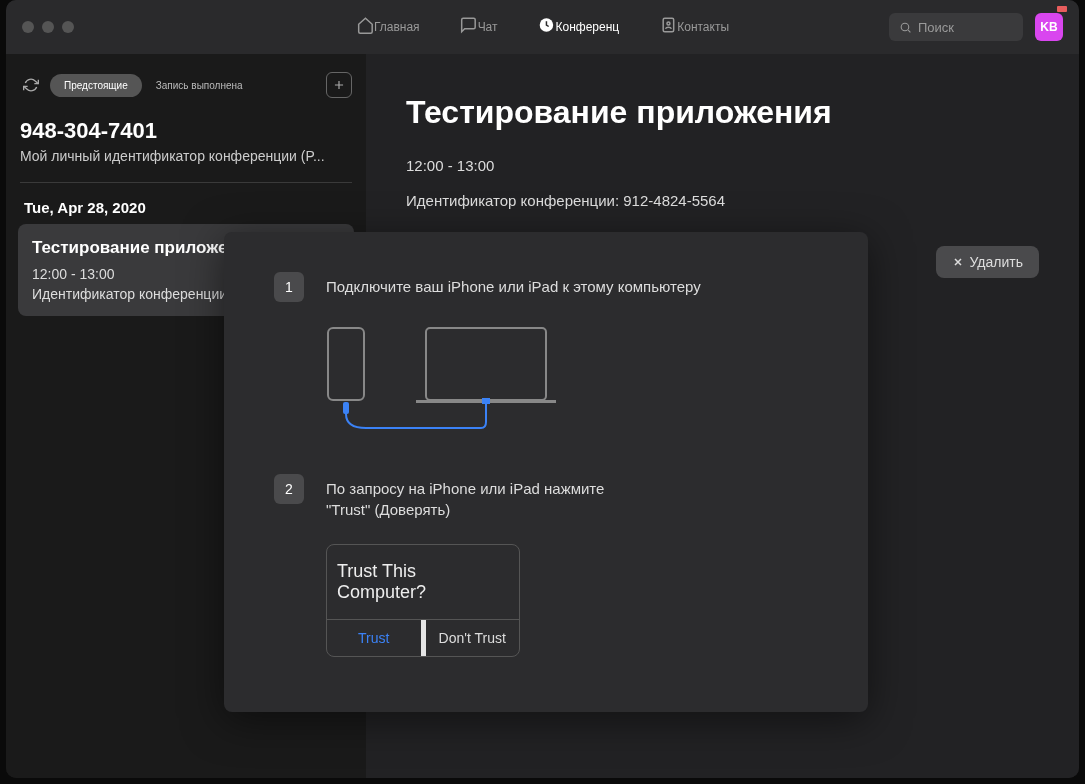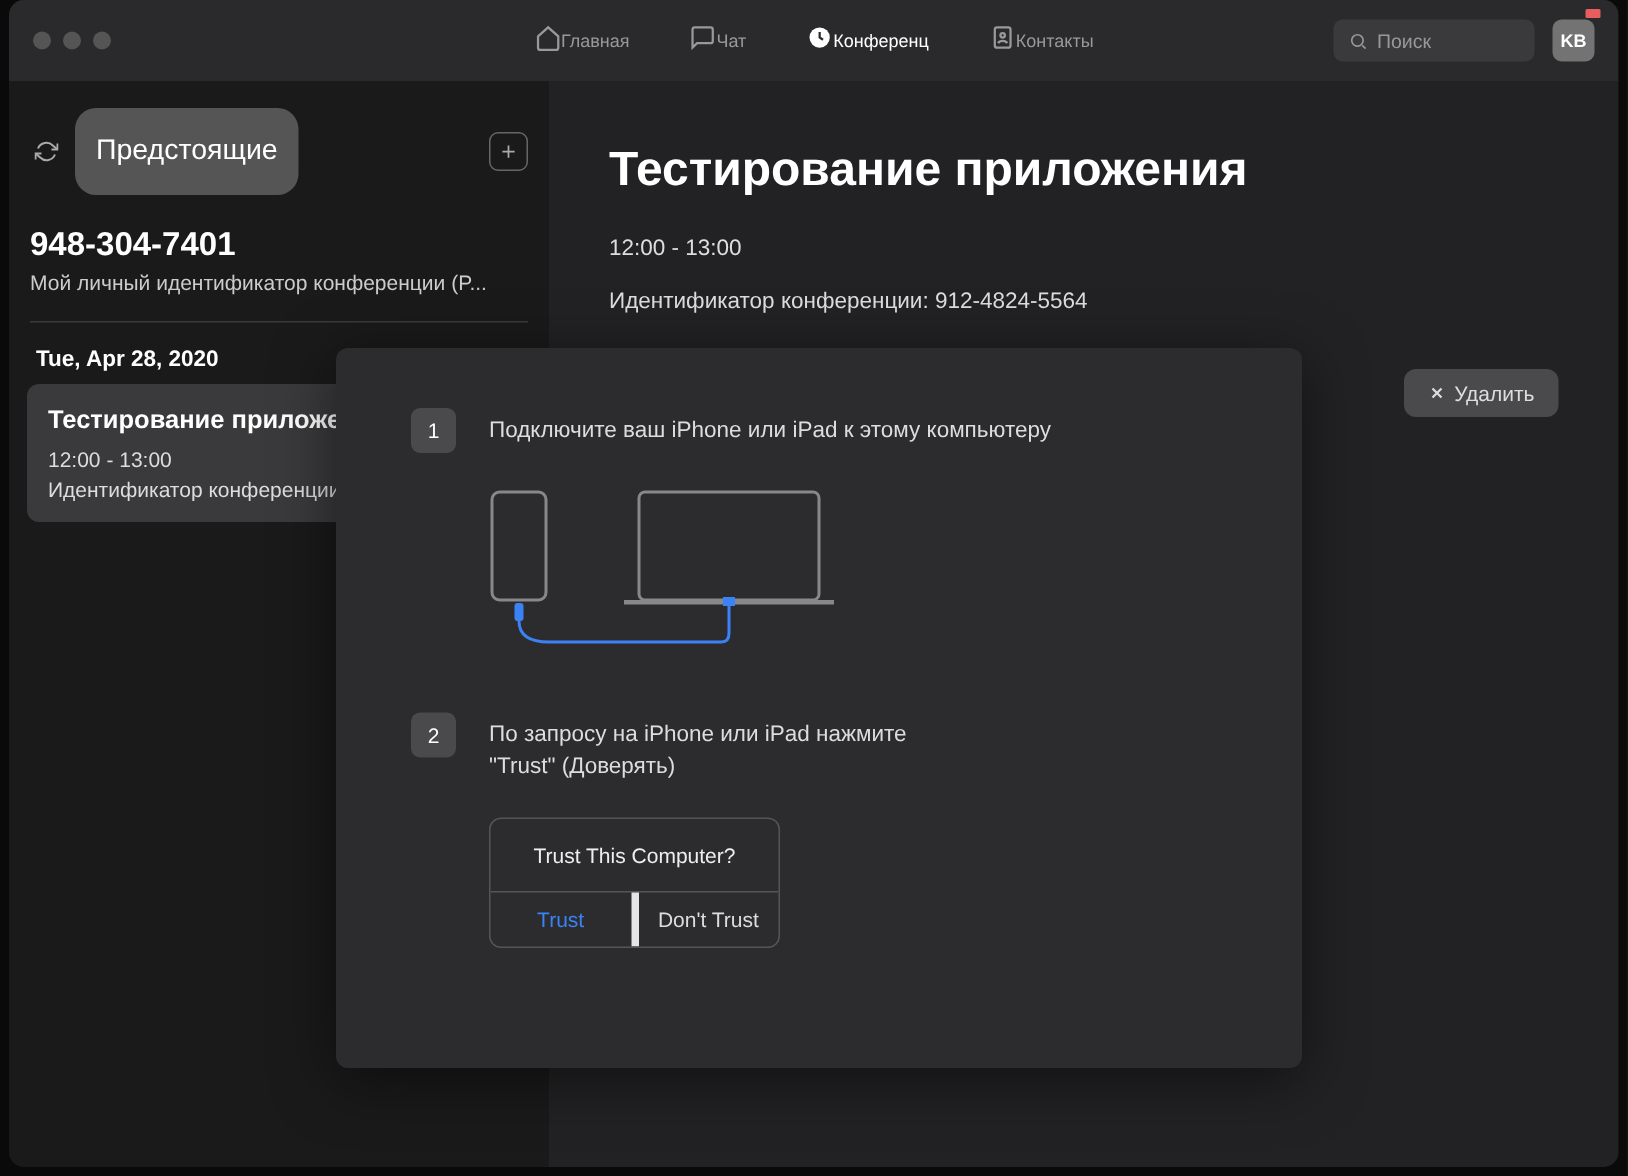--- a/index.html
+++ b/index.html
@@ -7,28 +7,28 @@
 .window { position: absolute; left: 6px; top: 0; width: 1073px; height: 778px; background: #1a1a1a; border-radius: 10px; overflow: hidden; }
 .titlebar { height: 54px; background: #2a2a2c; display: flex; align-items: center; position: relative; }
 .traffic { display: flex; gap: 8px; margin-left: 16px; }
 .traffic span { width: 12px; height: 12px; border-radius: 50%; background: #555; }
 .nav-tabs { position: absolute; left: 50%; transform: translateX(-50%); display: flex; gap: 40px; }
 .nav-tab { display: flex; flex-direction: row; align-items: center; color: #999; cursor: pointer; font-size: 12px; }
 .nav-tab.active { color: #fff; }
 .nav-tab .ico { width: 18px; height: 18px; margin-bottom: 4px; display: flex; align-items: center; justify-content: center; }
 .search { position: absolute; right: 56px; width: 134px; height: 28px; background: #3a3a3c; border-radius: 6px; display: flex; align-items: center; padding: 0 10px; color: #999; font-size: 13px; }
 .search svg { margin-right: 6px; }
-.avatar { position: absolute; right: 16px; width: 28px; height: 28px; background: #737373; border-radius: 6px; color: #fff; display: flex; align-items: center; justify-content: center; font-size: 12px; font-weight: 600; }
+.avatar { position: absolute; right: 16px; width: 28px; height: 28px; background: #d946ef; border-radius: 6px; color: #fff; display: flex; align-items: center; justify-content: center; font-size: 12px; font-weight: 600; }
 .rec-dot { position: absolute; right: 12px; top: 6px; width: 10px; height: 6px; background: #e85d5d; border-radius: 1px; }
 .body-wrap { display: flex; height: calc(100% - 54px); }
 .sidebar { width: 360px; background: #1a1a1a; padding: 18px 14px; color: #ccc; }
 .sidebar-top { display: flex; align-items: center; gap: 8px; margin-bottom: 20px; }
 .refresh { width: 22px; height: 22px; color: #aaa; cursor: pointer; display:flex;align-items:center;justify-content:center;}
 .pill-group { display: flex; background: transparent; }
-.pill { padding: 18px 14px; border-radius: 14px; font-size: 19px; cursor: pointer; color: #bbb; }
+.pill { padding: 6px 14px; border-radius: 14px; font-size: 10px; cursor: pointer; color: #bbb; }
 .pill.active { background: #555; color: #fff; }
 .add-btn { margin-left: auto; width: 26px; height: 26px; border: 1px solid #666; border-radius: 6px; display: flex; align-items: center; justify-content: center; color: #aaa; cursor: pointer; }
 .pmi { margin-bottom: 18px; }
 .pmi-num { color: #fff; font-size: 22px; font-weight: 700; margin-bottom: 4px; }
 .pmi-label { color: #ccc; font-size: 14px; }
 .divider { height: 1px; background: #3a3a3a; margin: 16px 0; }
 .date-head { color: #fff; font-weight: 700; font-size: 15px; margin-bottom: 8px; padding: 0 4px;}
 .meeting-card { background: #3a3a3c; border-radius: 8px; padding: 14px; margin: 0 -2px; }
 .meeting-title { color: #fff; font-weight: 700; font-size: 17px; margin-bottom: 8px; white-space: nowrap; overflow: hidden; }
 .meeting-time { color: #ddd; font-size: 14px; margin-bottom: 4px; }
@@ -38,21 +38,21 @@
 .main-time { font-size: 15px; margin-bottom: 18px; }
 .main-id { font-size: 15px; margin-bottom: 30px; }
 .delete-btn { position: absolute; right: 40px; top: 192px; background: #4a4a4c; color: #ddd; padding: 8px 16px; border-radius: 8px; font-size: 14px; display: flex; align-items: center; gap: 6px; cursor: pointer; }
 
 .modal { position: absolute; left: 218px; top: 232px; width: 644px; height: 480px; background: #2c2c2e; border-radius: 8px; padding: 40px 50px; color: #ddd; box-shadow: 0 8px 40px rgba(0,0,0,0.5); }
 .step { display: flex; gap: 22px; margin-bottom: 24px; }
 .step-num { width: 30px; height: 30px; background: #4a4a4c; border-radius: 6px; display: flex; align-items: center; justify-content: center; color: #fff; font-size: 14px; flex-shrink: 0; }
 .step-text { font-size: 15px; line-height: 1.4; padding-top: 4px; max-width: 290px; }
 .diagram { margin-left: 52px; margin-bottom: 34px; }
 .trust-card { margin-left: 52px; width: 194px; border: 1px solid #555; border-radius: 8px; overflow: hidden; }
-.trust-head { padding: 16px 10px; text-align: center; font-size: 14px; color: #eee; }
+.trust-head { padding: 16px 10px; font-size: 18px; color: #eee; }
 .trust-row { display: flex; border-top: 1px solid #555; }
 .trust-btn { flex: 1; text-align: center; padding: 10px 4px; font-size: 14px; cursor: pointer; }
 .trust-btn:first-child { color: #3b82f6; border-right: 5px solid #e5e5e5; }
 .trust-btn:last-child { color: #ddd; }
 </style>
 </head>
 <body>
 
 <div class="window">
   <div class="titlebar">
@@ -113,20 +113,21 @@
     <div class="sidebar">
       <div class="sidebar-top">
         <span class="refresh">
           <svg width="16" height="16" viewBox="0 0 24 24" fill="none" stroke="#aaa" stroke-width="2">
               <path d="M23 4v6h-6M1 20v-6h6"></path>
               <path d="M3.5 9a9 9 0 0114.8-3L23 10M1 14l4.7 4a9 9 0 0014.8-3"></path>
             </svg>
         </span>
         <div class="pill-group">
           <span class="pill active">Предстоящие</span>
+          <span class="pill">Запись выполнена</span>
         </div>
         <span class="add-btn">
           <svg width="14" height="14" viewBox="0 0 24 24" fill="none" stroke="#aaa" stroke-width="2">
               <path d="M12 5v14M5 12h14"></path>
             </svg>
         </span>
       </div>
       <div class="pmi">
         <div class="pmi-num">948-304-7401</div>
         <div class="pmi-label">Мой личный идентификатор конференции (P...</div>

